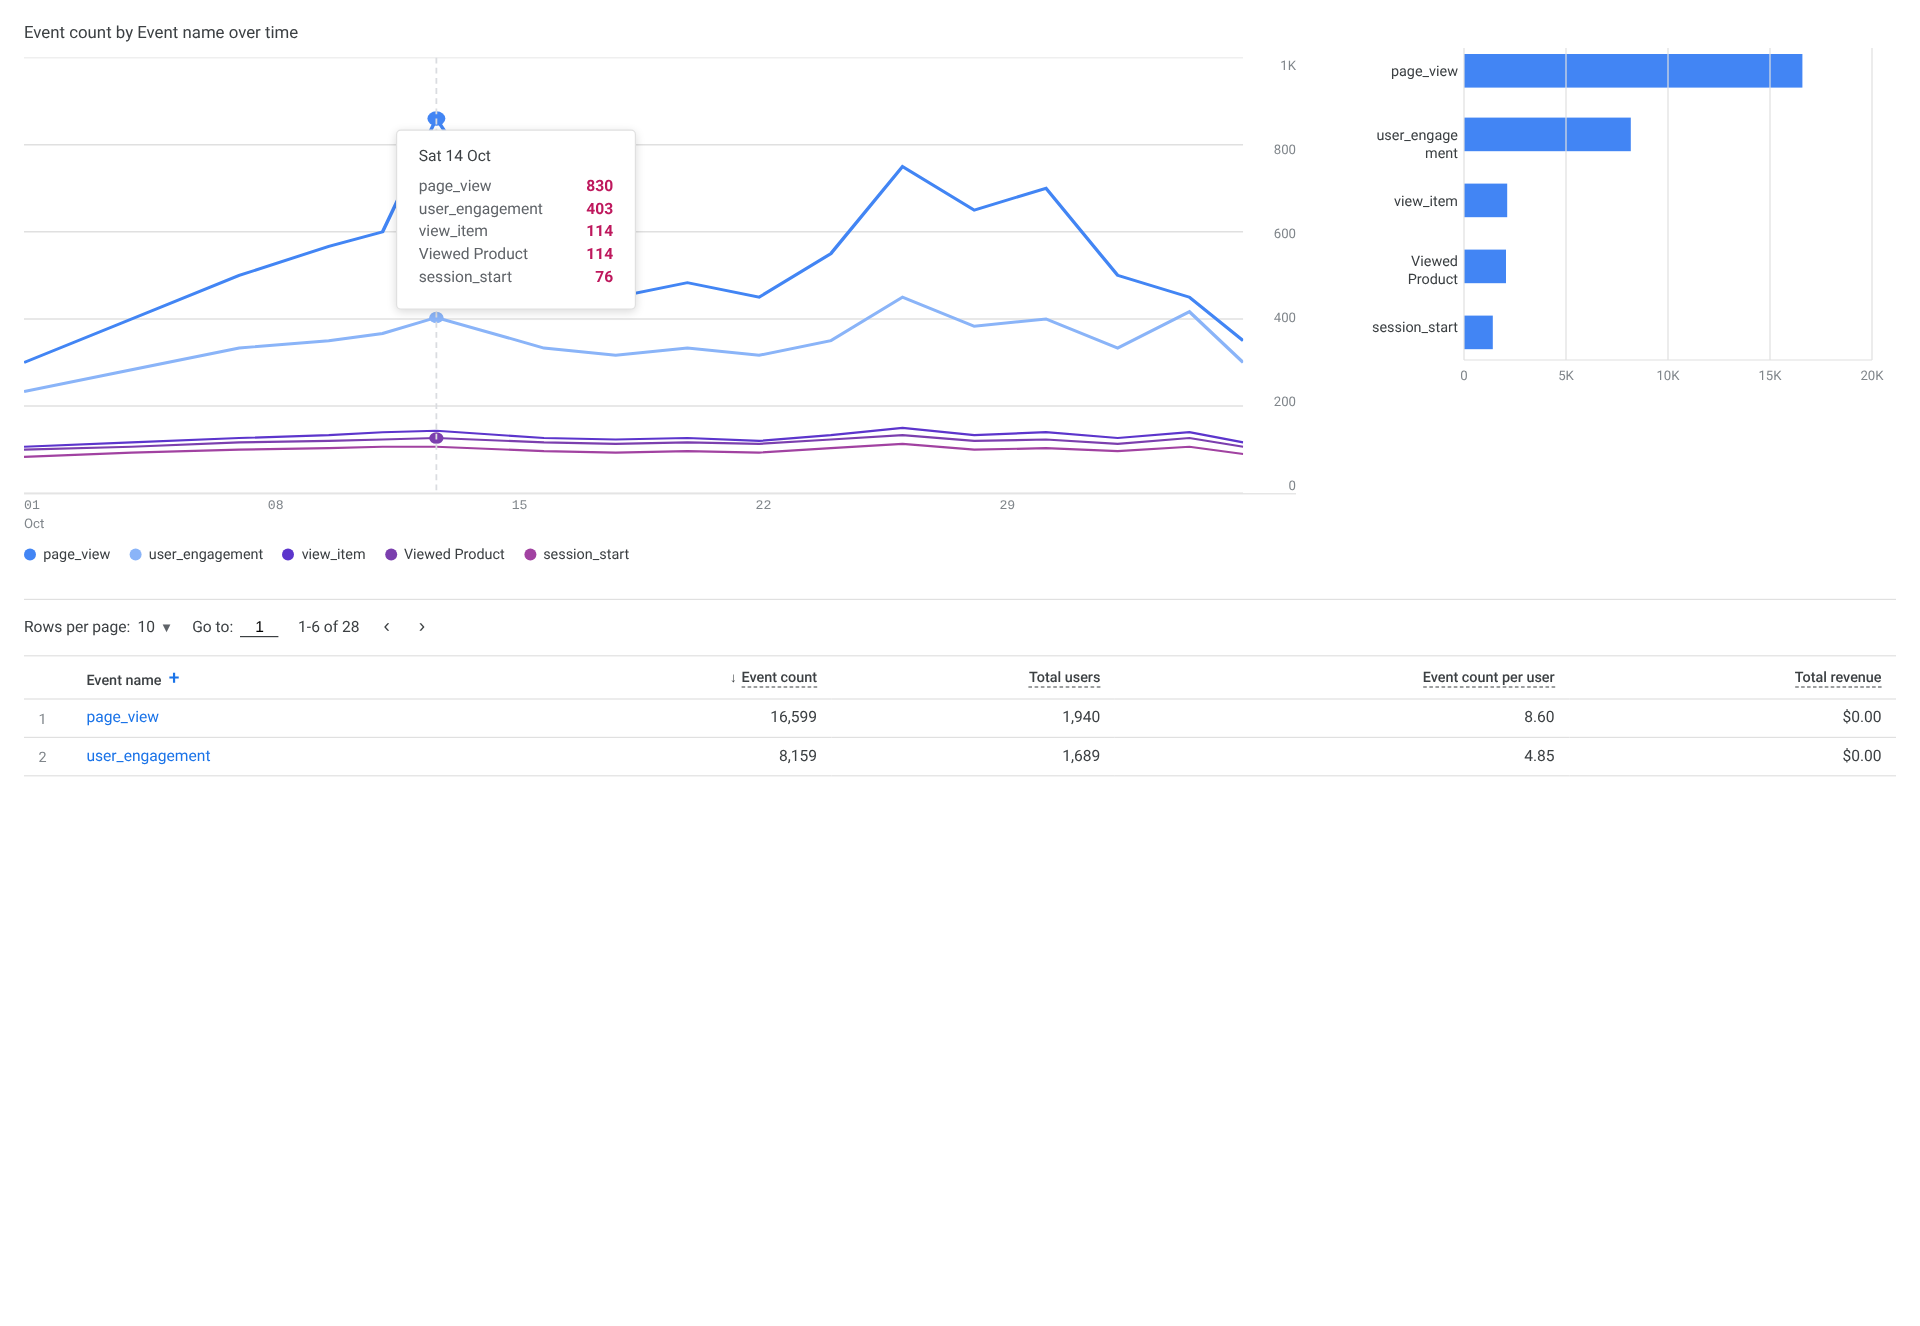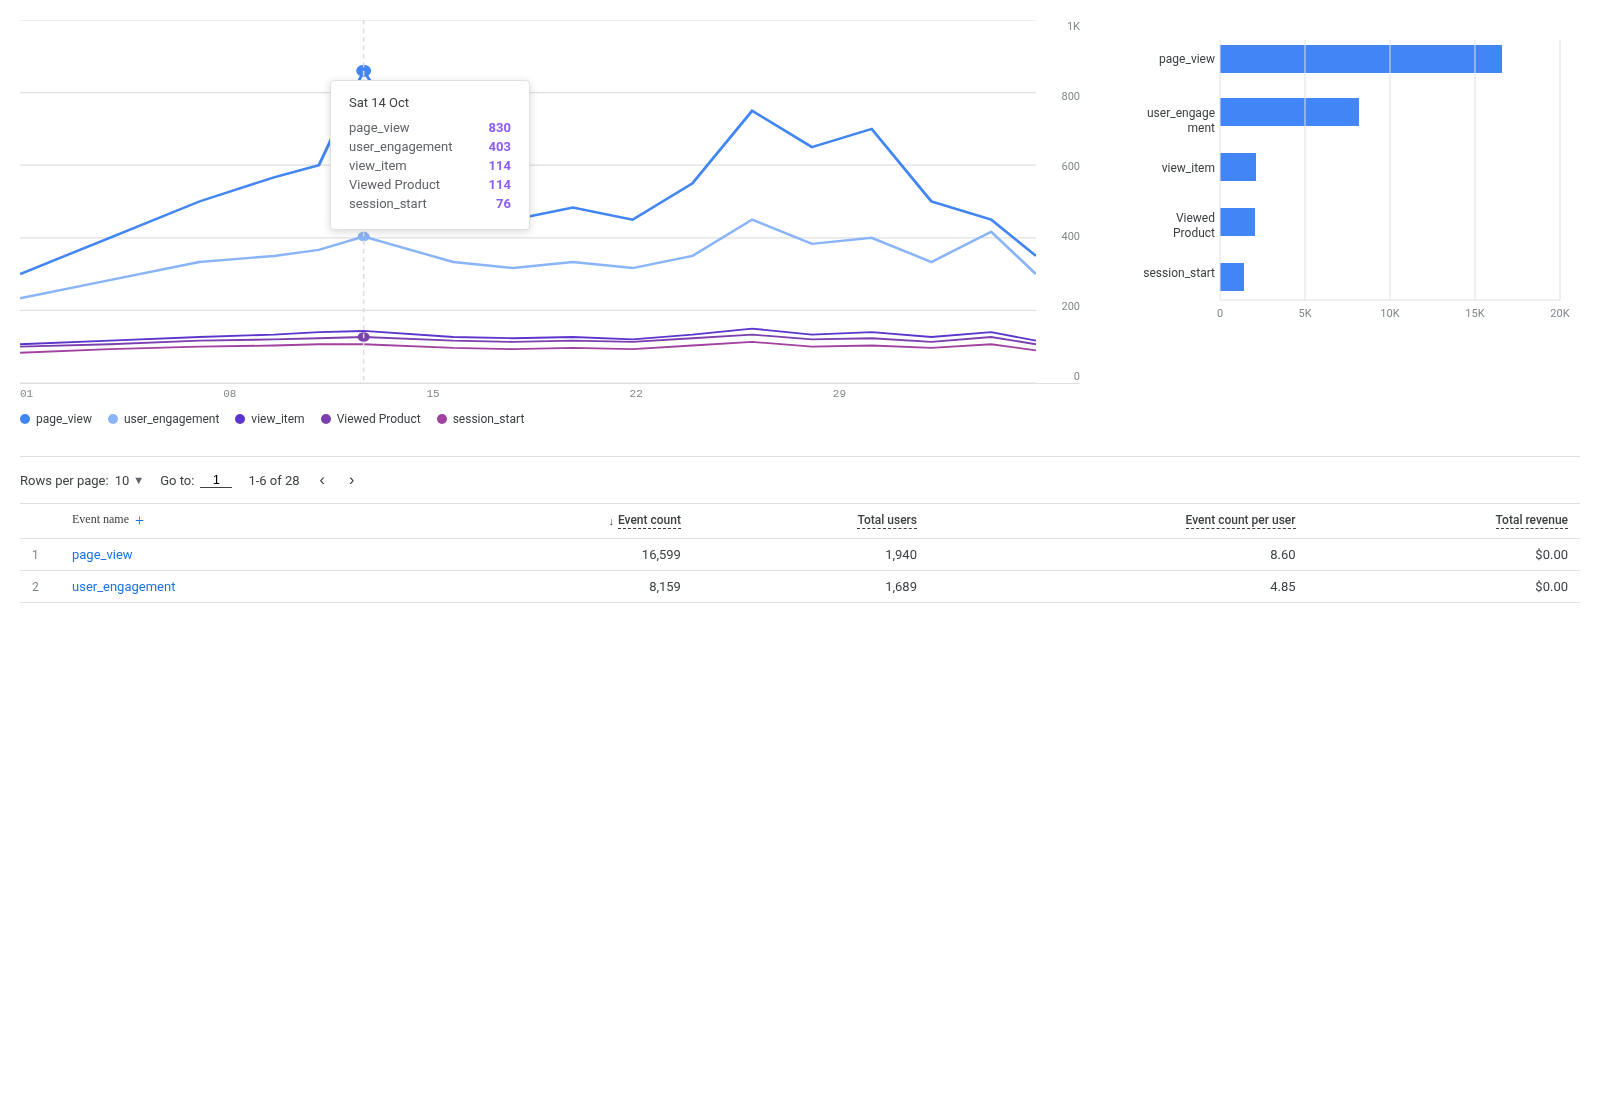--- a/index.html
+++ b/index.html
@@ -134,21 +134,21 @@
       justify-content: space-between;
       margin-bottom: 4px;
     }
 
     .tooltip-label {
       color: #5f6368;
     }
 
     .tooltip-value {
       font-weight: 700;
-      color: #8b5cf6;
+      color: #be185d;
       margin-left: 24px;
     }
 
     
     .bar-chart-container {
       width: 460px;
       flex-shrink: 0;
     }
 
     .bar-chart-area {
@@ -307,23 +307,22 @@
 
     .th-with-icon {
       display: flex;
       align-items: center;
       justify-content: flex-end;
       gap: 4px;
     }
 
     .th-event-name {
       display: flex;
-      align-items: flex-start;
+      align-items: flex-end;
       gap: 6px;
-      font-family: Liberation Serif, serif;
     }
 
     .plus-icon {
       color: #1a73e8;
       font-size: 16px;
       cursor: pointer;
     }
 
     .down-arrow {
       font-size: 11px;
@@ -333,20 +332,21 @@
       font-size: 11px;
       color: #5f6368;
     }
   </style>
 </head>
 <body>
 
 <div class="top-section">
 
   <div class="chart-container">
+    <div class="chart-title">Event count by Event name over time</div>
     <div class="line-chart-area">
       <div class="line-chart-svg-wrap">
         <svg viewBox="0 0 680 300" preserveAspectRatio="none" xmlns="http://www.w3.org/2000/svg">
 
           <line x1="0" y1="0" x2="680" y2="0" stroke="#e0e0e0" stroke-width="1"></line>
           <line x1="0" y1="60" x2="680" y2="60" stroke="#e0e0e0" stroke-width="1"></line>
           <line x1="0" y1="120" x2="680" y2="120" stroke="#e0e0e0" stroke-width="1"></line>
           <line x1="0" y1="180" x2="680" y2="180" stroke="#e0e0e0" stroke-width="1"></line>
           <line x1="0" y1="240" x2="680" y2="240" stroke="#e0e0e0" stroke-width="1"></line>
           <line x1="0" y1="300" x2="680" y2="300" stroke="#e0e0e0" stroke-width="1"></line>
@@ -493,20 +493,21 @@
       </div>
     </div>
 
     <div class="x-axis-labels">
       <span>01</span>
       <span>08</span>
       <span>15</span>
       <span>22</span>
       <span>29</span>
     </div>
+    <div class="x-month">Oct</div>
 
     <div class="legend">
       <div class="legend-item">
         <div class="legend-dot" style="background:#4285F4;"></div>
         <span>page_view</span>
       </div>
       <div class="legend-item">
         <div class="legend-dot" style="background:#8AB4F8;"></div>
         <span>user_engagement</span>
       </div>

